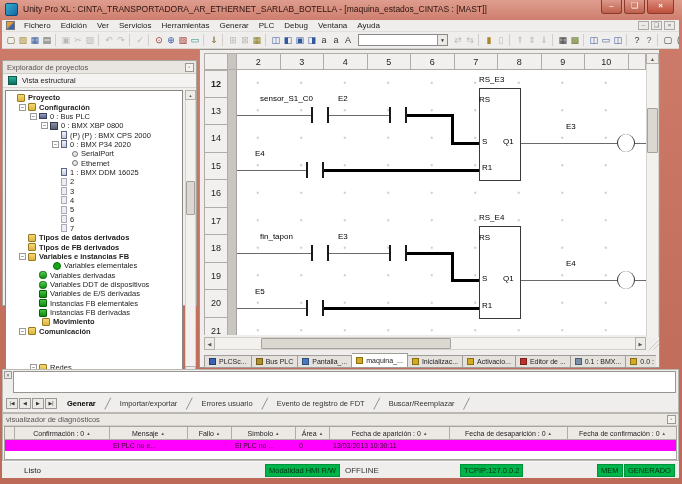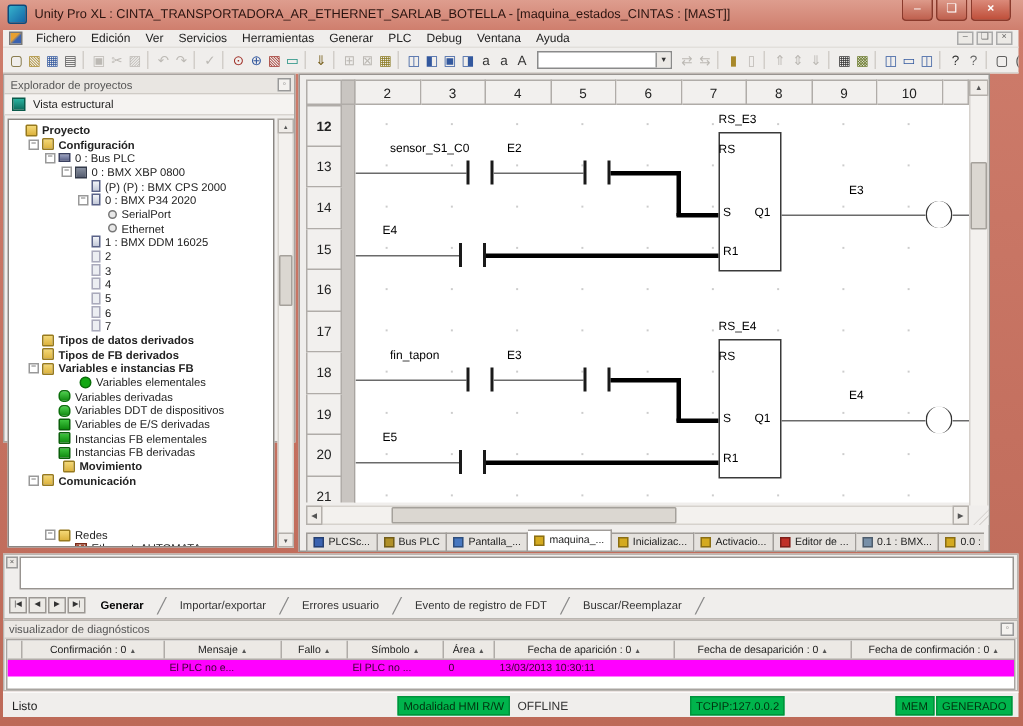--- a/index.html
+++ b/index.html
@@ -19,21 +19,21 @@
 #mdis{position:absolute;right:4px;top:1px;display:flex}
 .mdib{width:11px;height:9px;border:1px solid #aaa;background:#eceae6;color:#666;font-size:6px;line-height:7px;text-align:center;margin-left:2px}
 
 #toolbar{left:2px;top:32px;width:677px;height:17px;background:#f0eeec;border-bottom:1px solid #d8d5d0;display:flex;align-items:center;padding-left:3px;overflow:hidden}
 .tbtn{width:12px;height:14px;font-size:9px;line-height:14px;text-align:center;color:#444;flex:none}
 .tbtn.dis{color:#bcb9b4}
 .tsep{width:5px;height:12px;border-left:1px solid #d2cec9;margin-left:2px;flex:none}
 #combo{width:90px;height:12px;background:#fff;border:1px solid #8a8a8a;margin:0 4px;position:relative;flex:none}
 #combo .ar{position:absolute;right:0;top:0;width:10px;height:10px;background:#ece9e5;border-left:1px solid #999;font-size:5px;text-align:center;line-height:10px;color:#333}
 
-#explorer{left:2px;top:49px;width:195px;height:246px;background:#f0eeec;border:1px solid #a8a4a0}
+#explorer{left:2px;top:60px;width:195px;height:246px;background:#f0eeec;border:1px solid #a8a4a0}
 #exp-h{position:absolute;left:0;top:0;width:193px;height:13px;background:#e9e6e2;border-bottom:1px solid #cfcbc6;font-size:7.5px;color:#555;line-height:13px;padding-left:4px}
 #exp-btn{position:absolute;right:2px;top:2px;width:9px;height:9px;border:1px solid #999;background:#f4f2ef;font-size:5px;line-height:7px;text-align:center;color:#555}
 #vista{position:absolute;left:0;top:13px;width:193px;height:14px;display:flex;align-items:center;font-size:7.5px;color:#222;border-bottom:1px solid #d8d4d0;background:#f5f3f1}
 #vista-ic{width:9px;height:9px;margin:0 5px 0 5px;background:linear-gradient(#2ab2a0,#0f6e5e);border:1px solid #0a5a4a;flex:none}
 #tree{position:absolute;left:2px;top:29px;width:178px;height:286px;background:#fff;border:1px solid #8a8682;overflow:hidden;padding-top:2px}
 .titem{height:9.35px;display:flex;align-items:center;white-space:nowrap}
 .texp{width:7px;height:7px;border:1px solid #999;background:#fff;color:#333;font-size:6px;line-height:5px;text-align:center;margin-right:2px;flex:none}
 .texp.hid{visibility:hidden}
 .tlbl{font-size:7.5px;color:#222}
 .tlbl.b{font-weight:bold}
@@ -88,21 +88,21 @@
 #diag-h{position:absolute;left:0;top:0;width:675px;height:12px;font-size:7.5px;color:#555;padding-left:3px;line-height:12px;background:#ebe8e4;border-bottom:1px solid #d2cec9}
 #dbtn{position:absolute;right:2px;top:1px;width:9px;height:9px;border:1px solid #999;background:#f4f2ef;font-size:5px;line-height:7px;text-align:center;color:#555}
 #dtable{position:absolute;left:1px;top:12px;width:673px;height:34px;background:#fff;border:1px solid #a8a4a0;overflow:hidden}
 #dhead{display:flex;height:13px;background:#ece9e5;border-bottom:1px solid #b0aca8}
 .dhc{border-right:1px solid #b0aca8;font-size:7px;color:#222;display:flex;align-items:center;justify-content:center;gap:2px;white-space:nowrap;overflow:hidden;flex:none}
 .sorta{font-size:4.5px;color:#555}
 #drow{display:flex;height:11px;background:#ff00ff}
 .drc{font-size:7px;color:#3a0030;padding-left:3px;white-space:nowrap;overflow:hidden;line-height:11px;flex:none}
 
 #status{left:2px;top:461px;width:677px;height:17px;background:#f0eeec;border-top:1px solid #fbfaf9;font-size:8px;color:#222}
-#st-ready{position:absolute;left:6px;top:4px}
+#st-ready{position:absolute;left:22px;top:4px}
 .badge{position:absolute;top:2px;background:#00b44c;color:#00320e;padding:0 3px;font-size:7.5px;line-height:11px;border:1px solid #00933c;white-space:nowrap}
 #st-off{position:absolute;left:343px;top:4px;color:#333}
 </style>
 </head>
 <body>
 
 <div id="win">
 
   <div class="a" id="titlebar" style="left:0;top:0;width:682px;height:20px">
     <div class="a" id="appicon"></div>

